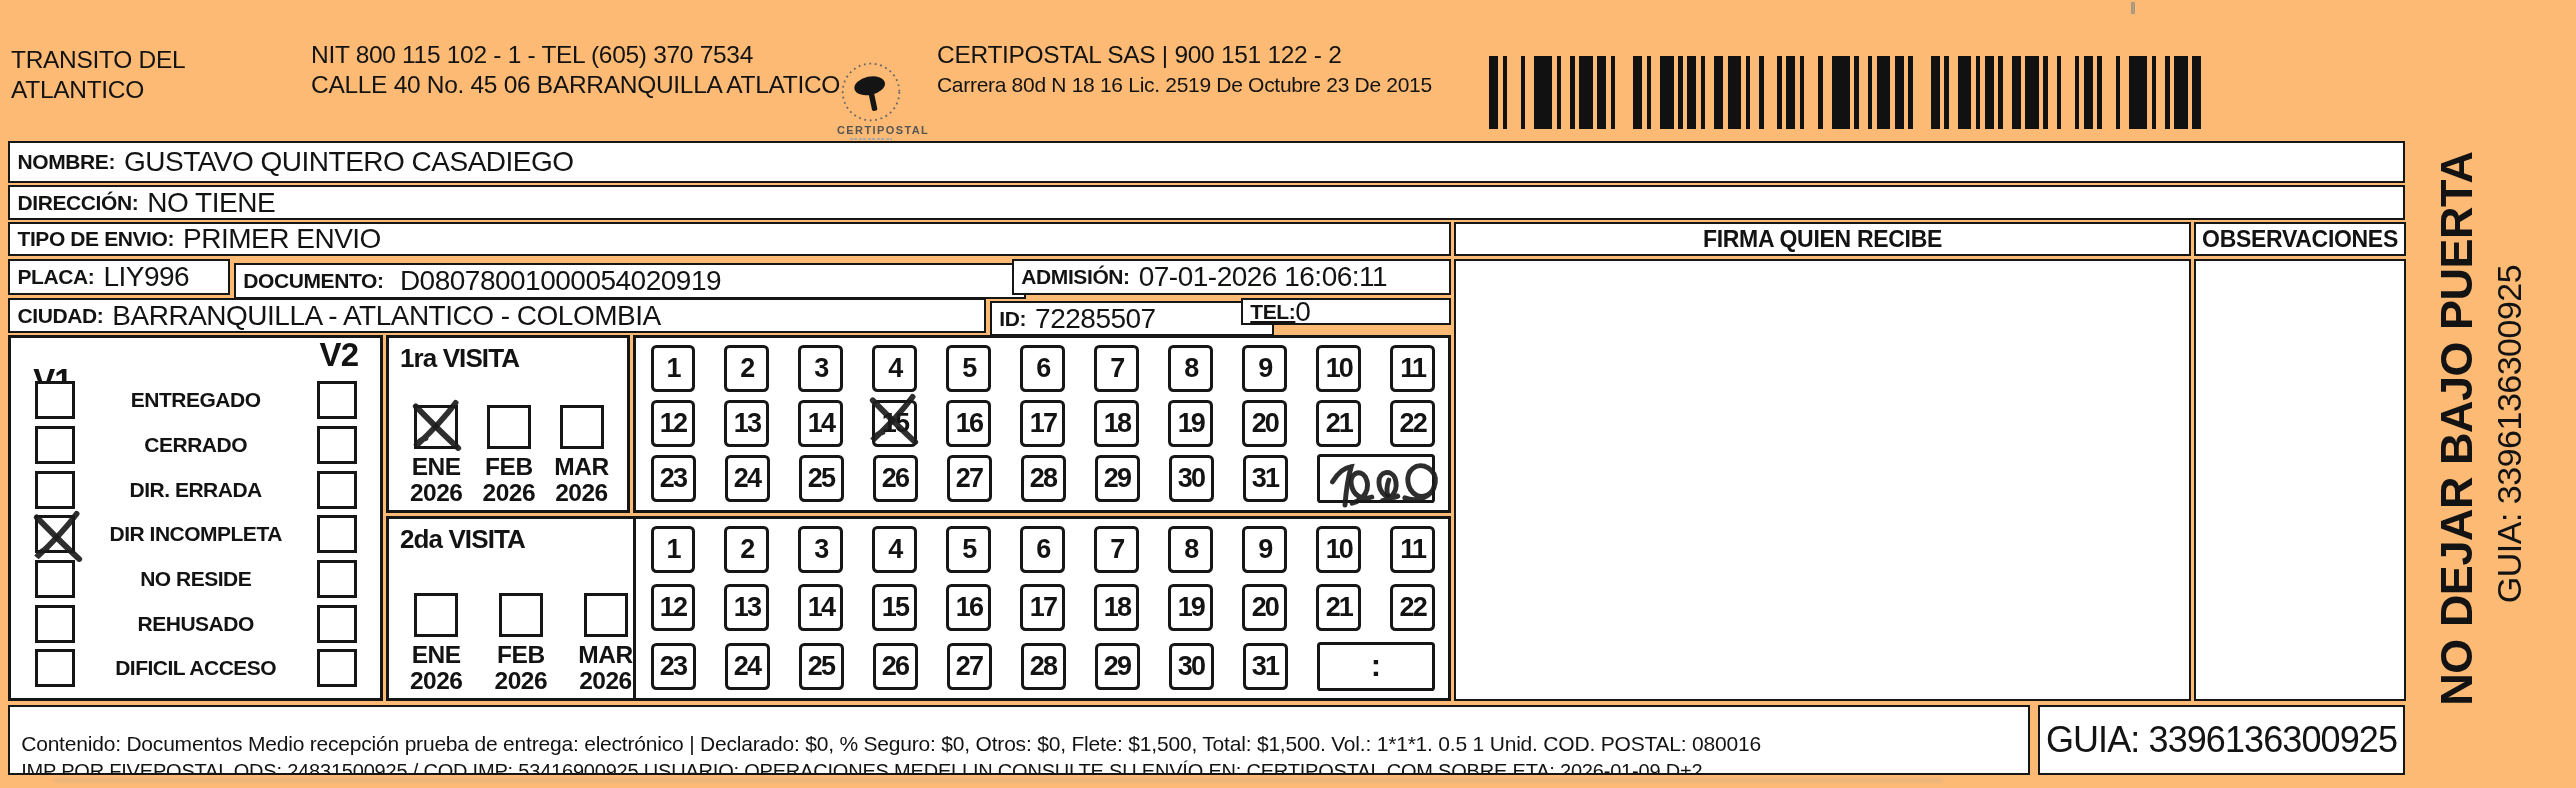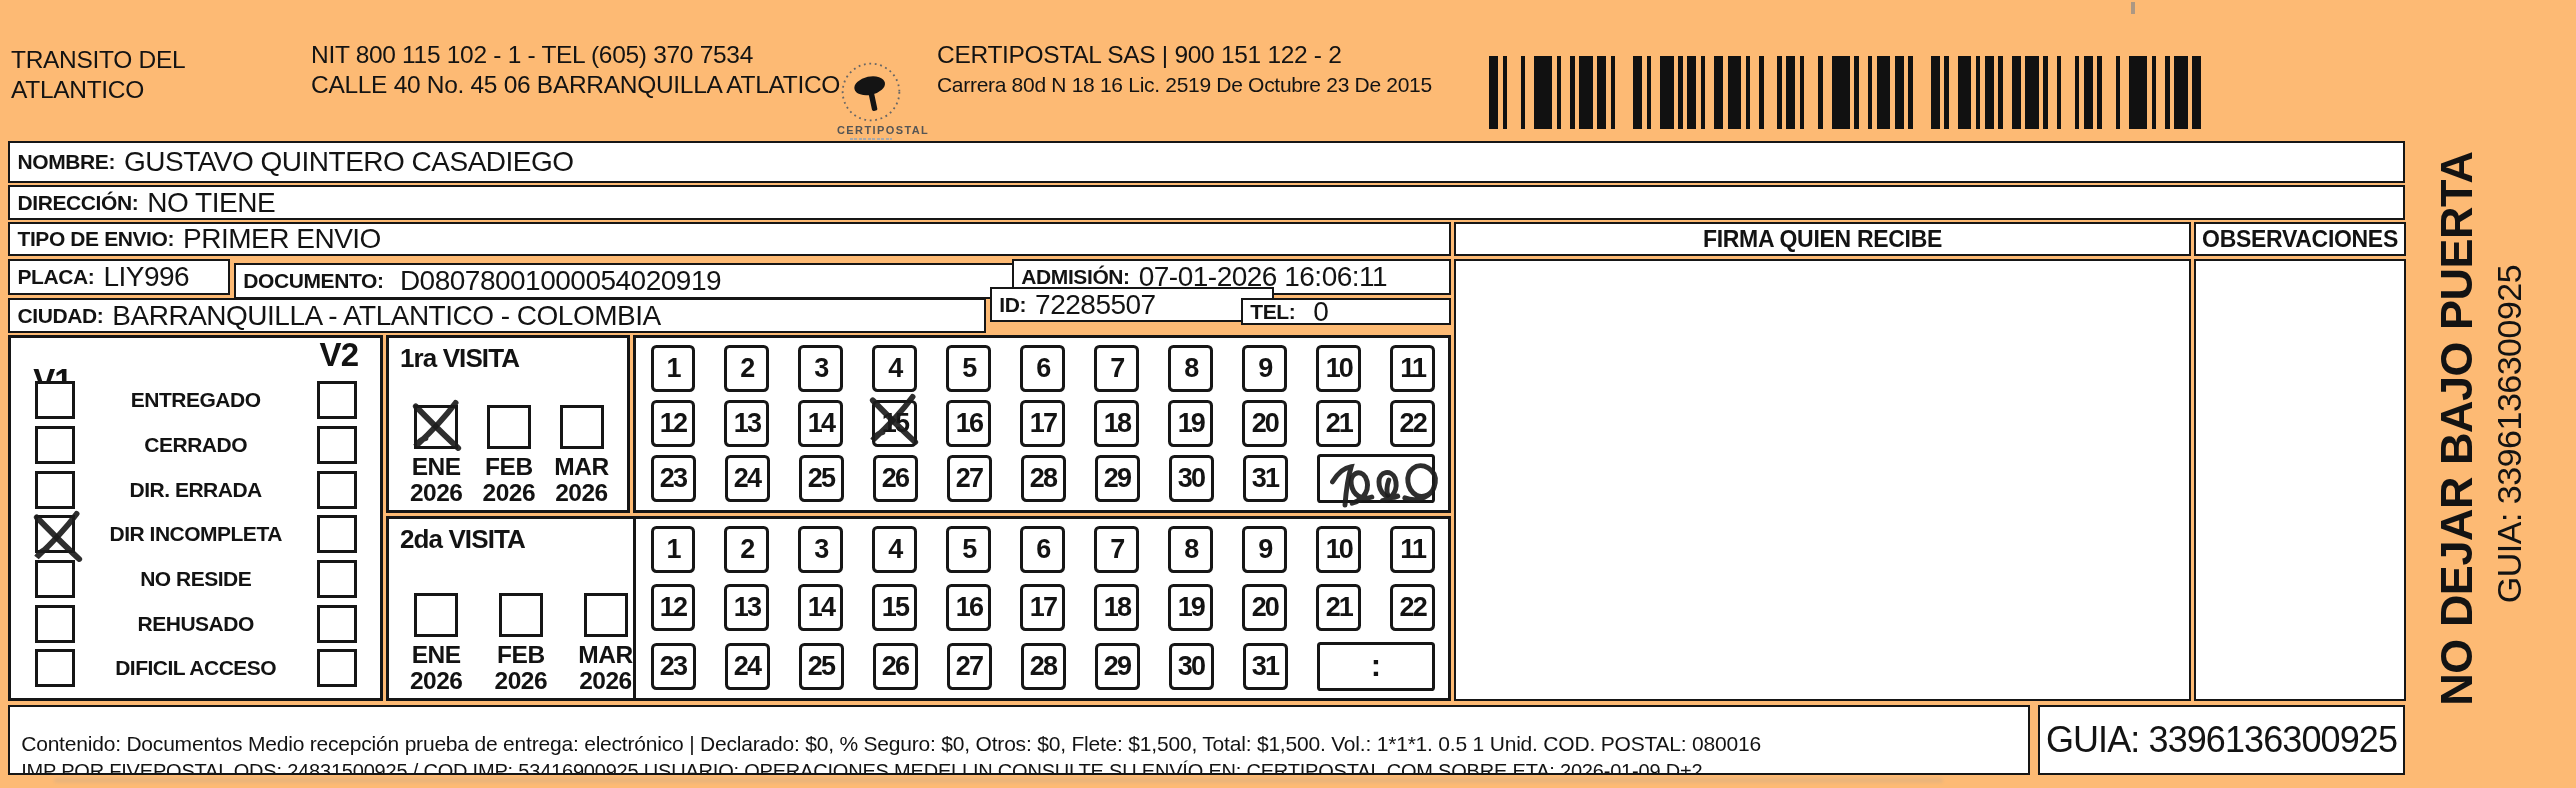--- a/index.html
+++ b/index.html
@@ -230,25 +230,25 @@
   </div>
   <div class="thinbox form-row" style="left:1012px; top:259px; width:439px; height:36px;">
     <span class="lbl">ADMISIÓN:</span>
     <span class="val">07-01-2026 16:06:11</span>
   </div>
 
   <div class="thinbox form-row" style="left:8.2px; top:298px; width:978px; height:35px;">
     <span class="lbl">CIUDAD:</span>
     <span class="val">BARRANQUILLA - ATLANTICO - COLOMBIA</span>
   </div>
-  <div class="thinbox form-row" style="left:990px; top:287px; width:284px; height:35px;">
+  <div class="thinbox form-row" style="left:990px; top:301px; width:284px; height:35px;">
     <span class="lbl">ID:</span>
     <span class="val">72285507</span>
   </div>
-  <div class="thinbox form-row" style="left:1241px; top:298px; width:210px; height:27px; gap:18px;">
+  <div class="thinbox form-row" style="left:1241px; top:298px; width:210px; height:27px; gap:0;text-decoration:underline;">
     <span class="lbl">TEL:</span>
     <span class="val">0</span>
   </div>
 
   <div class="box" style="left:8.2px; top:335px; width:375px; height:366px;">
     <span class="corner-hdr" style="left:22px; top:1.8px;margin-top:22px;">V1</span>
     <span class="corner-hdr" style="right:22px; top:-1.8px;">V2</span>
     <div id="status-rows">
         <div class="status-row">
     <span class="checkbox v1-box"></span>

